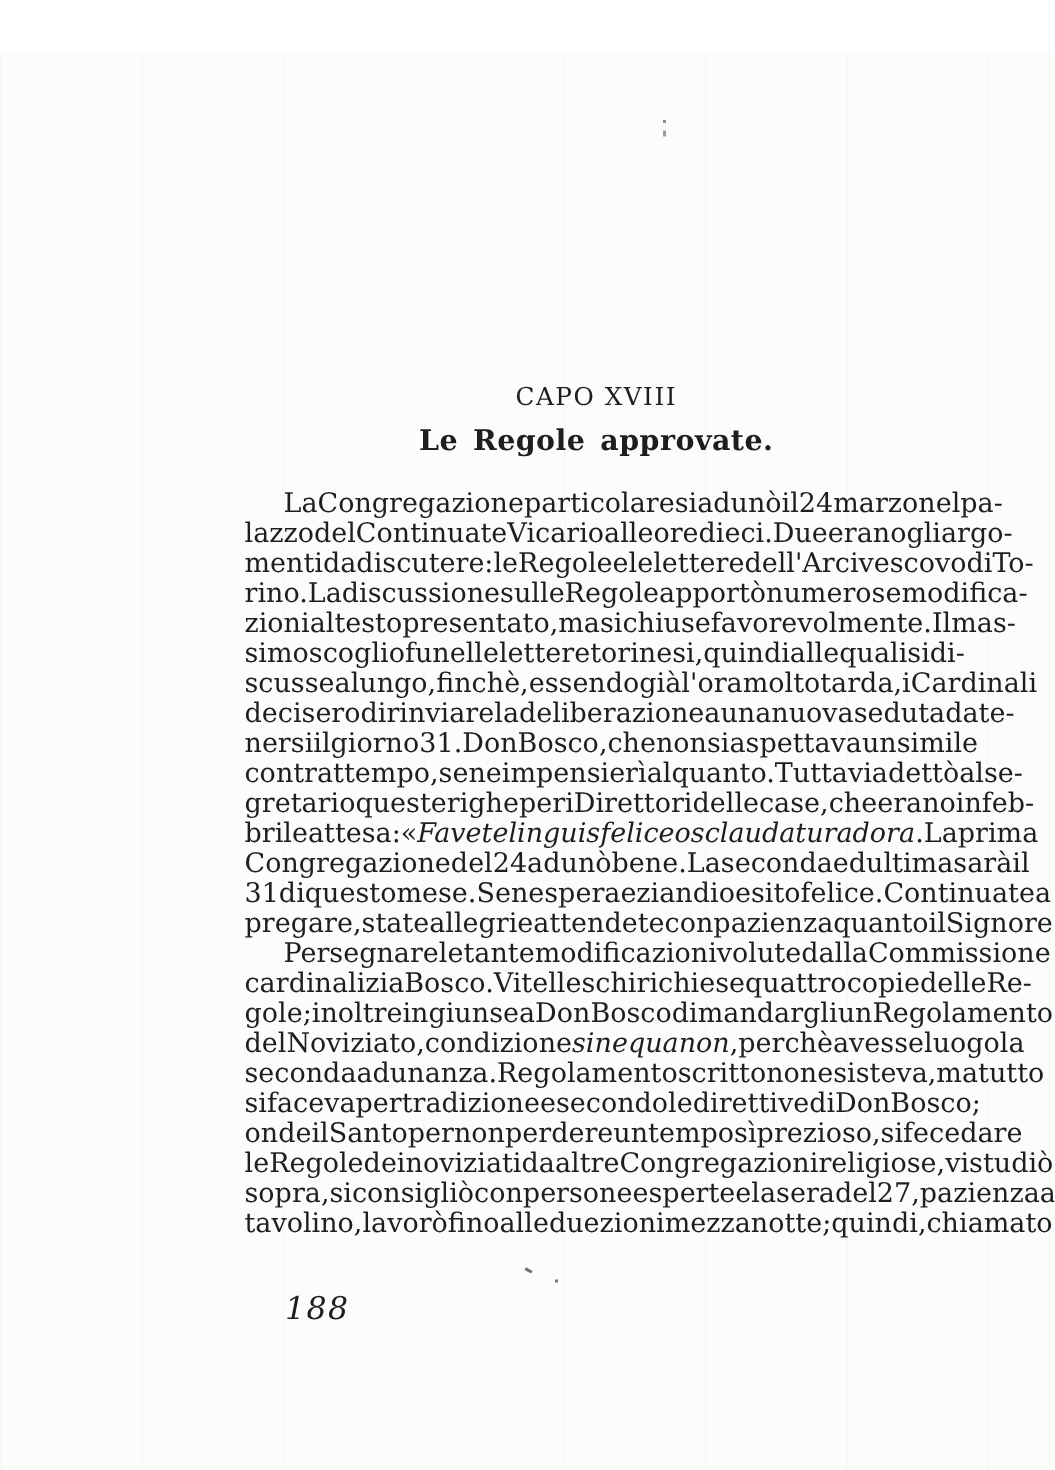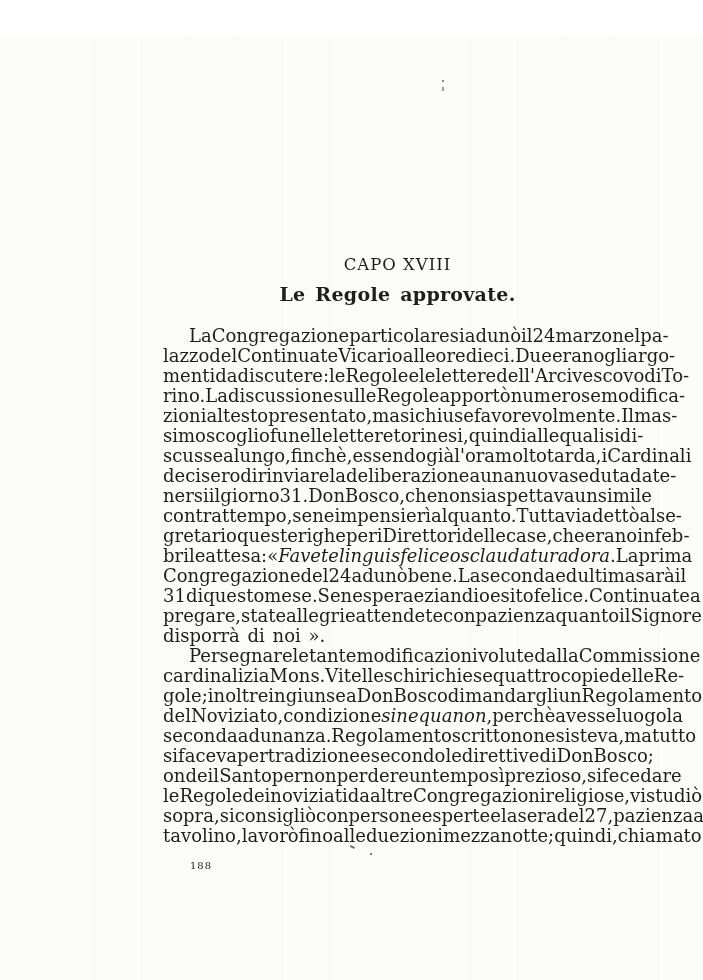--- a/index.html
+++ b/index.html
@@ -77,22 +77,23 @@
   .indent {
     flex: 0 0 26px;
     width: 26px;
   }
   .w { display: inline-block; }
   .it { font-style: italic; }
   .page-number {
     position: absolute;
     top: 824px;
     left: 27px;
-    font-size: 10px;
+    font-size: 21px;
     letter-spacing: 1px;
+    font-style: italic;
   }
   
   .artifact { position: absolute; pointer-events: none; }
   .artifact-colon-top { left: 442px; top: 44px; width: 2px; height: 2px; background: #8a8a8a; }
   .artifact-colon-bottom { left: 442px; top: 51px; width: 2px; height: 4px; background: #9a9a9a; }
   .artifact-tick { left: 350px; top: 810px; width: 5px; height: 1.5px; background: #6f6f6f; transform: rotate(28deg); }
   .artifact-dot { left: 370px; top: 817px; width: 2px; height: 2px; background: #7a7a7a; }
   .bottom-scan-edge {
     position: absolute;
     left: 0;
@@ -301,35 +302,34 @@
           <span class="w"><span>state</span></span> 
           <span class="w"><span>allegri</span></span> 
           <span class="w"><span>e</span></span> 
           <span class="w"><span>attendete</span></span> 
           <span class="w"><span>con</span></span> 
           <span class="w"><span>pazienza</span></span> 
           <span class="w"><span>quanto</span></span> 
           <span class="w"><span>il</span></span> 
           <span class="w"><span>Signore</span></span>
         </div>
-        <div class="line noj"><span class="w"><span>disporrà</span></span> <span class="w"><span>di</span></span> <span class="w"><span>noi</span></span> <span class="w"><span>».</span></span></div>
         <div class="line">
           <span class="indent"></span>
           <span class="w"><span>Per</span></span> 
           <span class="w"><span>segnare</span></span> 
           <span class="w"><span>le</span></span> 
           <span class="w"><span>tante</span></span> 
           <span class="w"><span>modificazioni</span></span> 
           <span class="w"><span>volute</span></span> 
           <span class="w"><span>dalla</span></span> 
           <span class="w"><span>Commissione</span></span>
         </div>
         <div class="line">
           <span class="w"><span>cardinalizia</span></span> 
-          <span class="w"><span>Mons.</span></span> 
+          <span class="w"><span>Bosco.</span></span> 
           <span class="w"><span>Vitelleschi</span></span> 
           <span class="w"><span>richiese</span></span> 
           <span class="w"><span>quattro</span></span> 
           <span class="w"><span>copie</span></span> 
           <span class="w"><span>delle</span></span> 
           <span class="w"><span>Re-</span></span>
         </div>
         <div class="line">
           <span class="w"><span>gole;</span></span> 
           <span class="w"><span>inoltre</span></span> 

